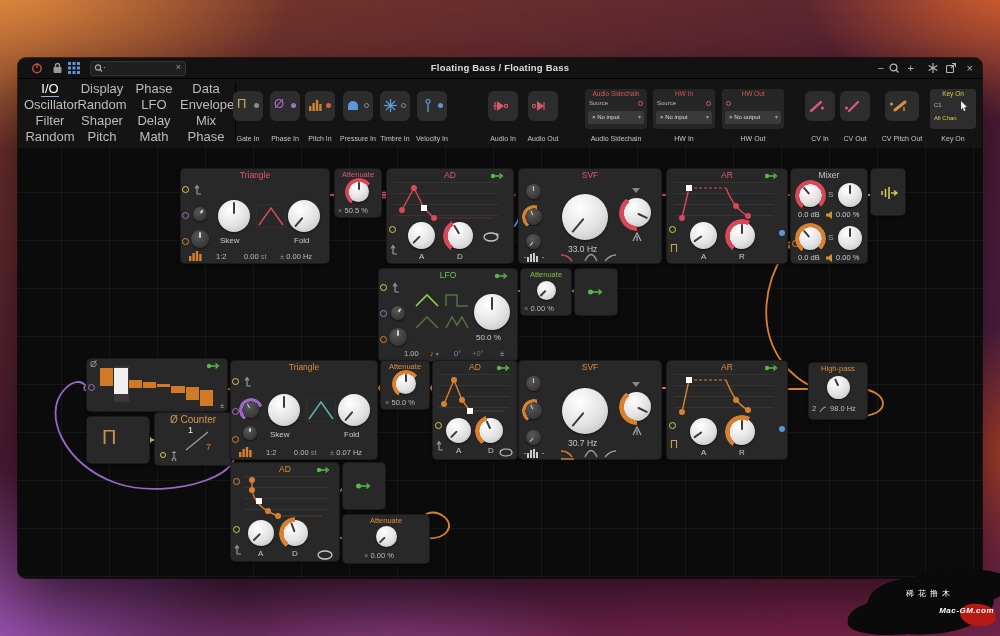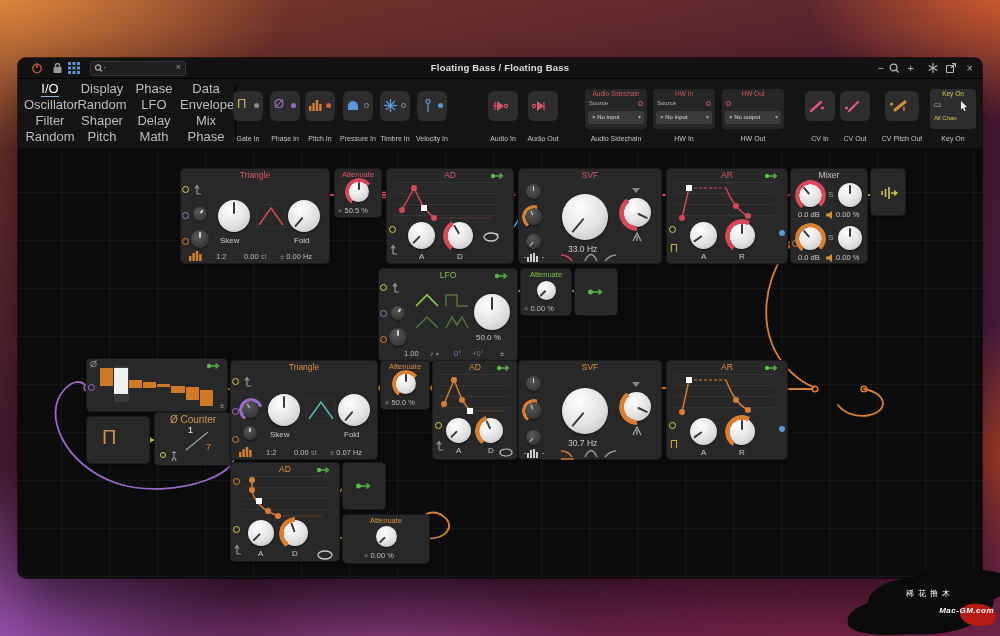--- a/index.html
+++ b/index.html
@@ -798,20 +798,31 @@
         </div>
       <div class="lb" style="left:35px;top:88px">A</div>
       <div class="k kw" style="left:62px;top:58px;width:27px;height:27px">
           <i class="pt" style="transform:rotate(0deg)"></i>
           <b class="arc" style="--c:#d88030;--p:48%"></b>
         </div>
       <div class="lb" style="left:73px;top:88px">R</div>
       <div class="abs" style="right:3px;top:66px;width:6px;height:6px;border-radius:50%;background:#5b97d8"></div>
     </div>
 
+    <div class="m" style="left:790px;top:214px;width:60px;height:58px">
+      <div class="mt c-org" style="font-size:7.5px">High-pass</div>
+      <div class="k kw" style="left:19px;top:14px;width:23px;height:23px">
+          <i class="pt" style="transform:rotate(-25deg)"></i>
+        </div>
+      <div class="ft" style="left:4px;top:42px"><span>2</span></div>
+      <svg class="abs" style="left:11px;top:44px" width="8" height="7">
+          <path d="M7,1 Q4,1 1,6" fill="none" stroke="#999" stroke-width="1.1"></path>
+        </svg>
+      <div class="ft" style="left:22px;top:42px">98.0 Hz</div>
+    </div>
 
     <div class="m" style="left:212px;top:314px;width:110px;height:100px">
       <div class="mt c-org">AD</div>
       <svg class="abs" style="right:8px;top:4px" width="16" height="8">
           <circle cx="3" cy="4" r="2.2" fill="#58b848"></circle>
           <path d="M5,4 H11 M9.5,1.5 L12.5,4 L9.5,6.5" fill="none" stroke="#58b848" stroke-width="1.3"></path>
         </svg>
       <div class="po" style="--c:#d88030;left:3px;top:16px"></div>
       <div class="gph" style="left:14px;top:14px;width:84px;height:44px"></div>
       <svg class="abs" style="left:14px;top:14px" width="84" height="44">

